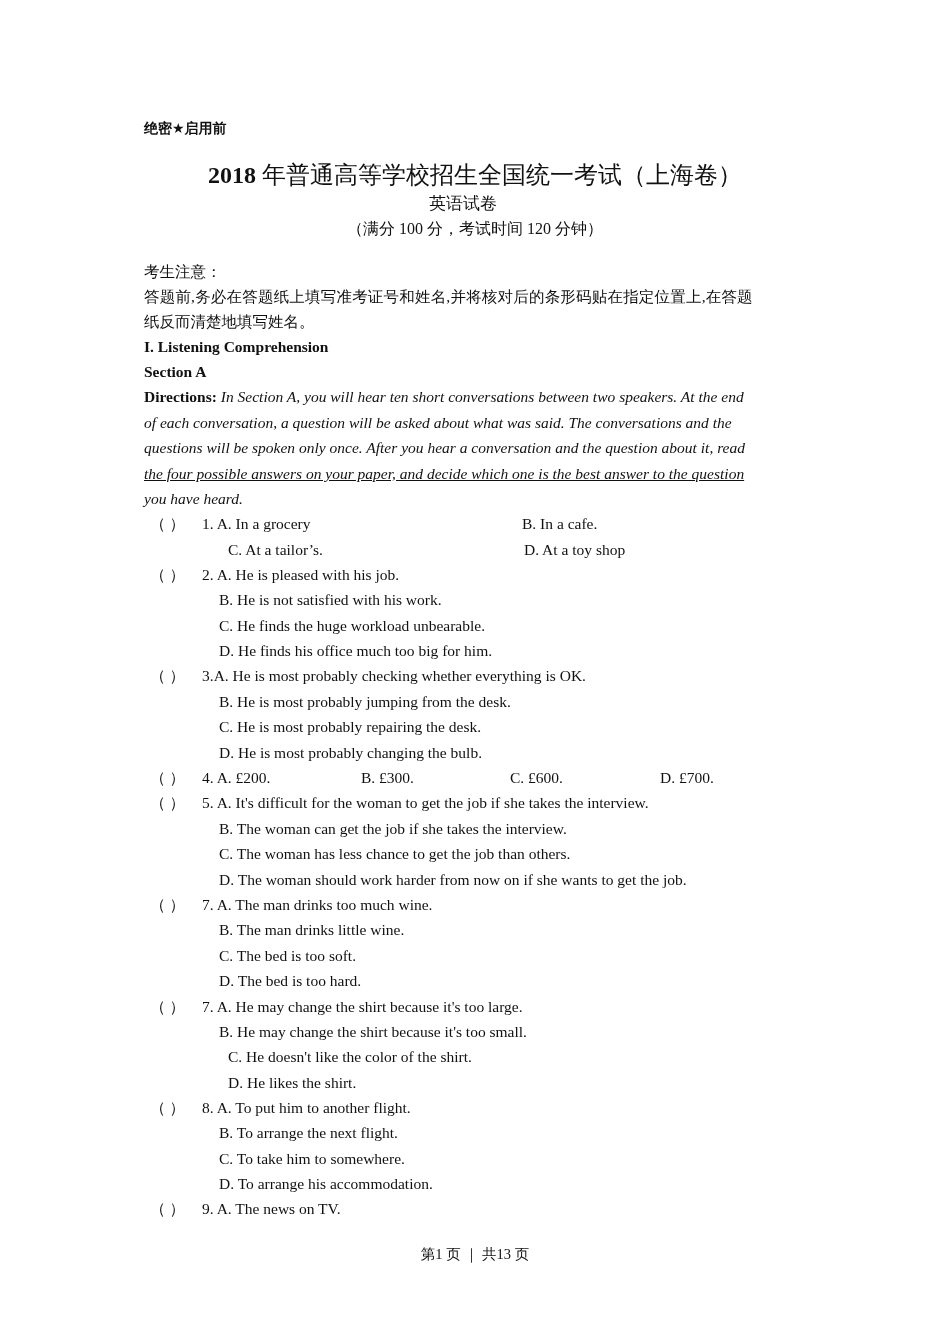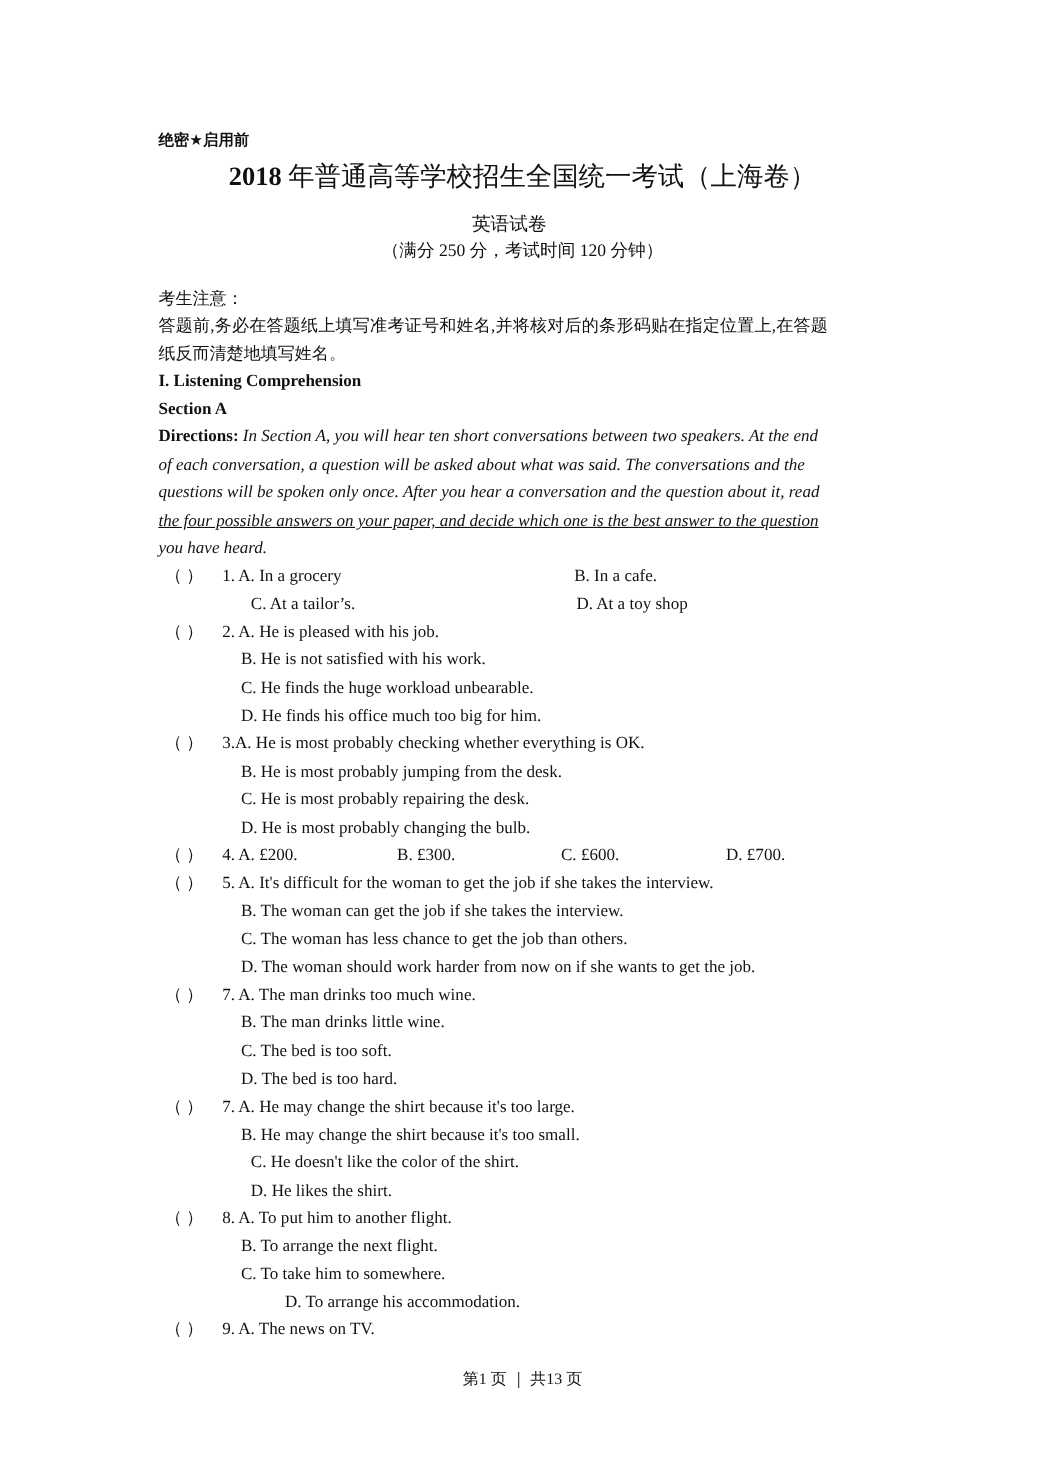--- a/index.html
+++ b/index.html
@@ -1,21 +1,21 @@
 <!DOCTYPE html>
 <html><head>
 <meta charset="utf-8">
 <style>
   html, body { margin: 0; padding: 0; background: #ffffff; }
   body { width: 950px; height: 1344px; position: relative; overflow: hidden;
          font-family: "Liberation Serif", "DejaVu Serif", serif; color: #111; }
   .page { position: absolute; left: 0; top: 0; width: 950px; height: 1344px; }
   .abs { position: absolute; white-space: nowrap; font-size: 15.5px; line-height: 20px; }
   .secret { left: 144px; top: 118px; font-family: "DejaVu Sans", sans-serif; font-weight: bold; font-size: 14px; }
-  .title { left: 0; width: 950px; text-align: center; top: 146px; font-size: 24px; line-height: 30px; }
+  .title { left: 0; width: 950px; text-align: center; top: 160px; font-size: 24px; line-height: 30px; }
   .title b { font-weight: bold; }
   .subtitle { left: 0; width: 926px; text-align: center; top: 194px; font-size: 17px; }
   .score { left: 0; width: 950px; text-align: center; top: 219px; font-size: 16px; }
   .note-label { left: 144px; top: 262px; }
   .note-l1 { left: 144px; top: 287px; letter-spacing: 0.2px; }
   .note-l2 { left: 144px; top: 312px; }
   .part { left: 144px; top: 337px; font-weight: bold; }
   .section { left: 144px; top: 362px; font-weight: bold; }
   .dir { left: 144px; width: 660px; font-style: italic; }
   .dir b { font-style: normal; font-weight: bold; }
@@ -23,21 +23,21 @@
 </style>
 </head>
 <body>
 
 <div class="page">
 
   <div class="abs secret">绝密★启用前</div>
 
   <div class="abs title"><b>2018</b><span> 年普通高等学校招生全国统一考试（上海卷）</span></div>
   <div class="abs subtitle">英语试卷</div>
-  <div class="abs score">（满分 250 分，考试时间 120 分钟）</div>
+  <div class="abs score">（满分 100 分，考试时间 120 分钟）</div>
 
   <div class="abs note-label">考生注意：</div>
   <div class="abs note-l1">答题前,务必在答题纸上填写准考证号和姓名,并将核对后的条形码贴在指定位置上,在答题</div>
   <div class="abs note-l2">纸反而清楚地填写姓名。</div>
 
   <div class="abs part">I. Listening Comprehension</div>
   <div class="abs section">Section A</div>
 
   <div class="abs dir" style="top:387px;"><b>Directions:</b><span> In Section A, you will hear ten short conversations between two speakers. At the end</span></div>
   <div class="abs dir" style="top:413px;">of each conversation, a question will be asked about what was said. The conversations and the</div>
@@ -84,20 +84,20 @@
   <div class="abs paren" style="top:997px;">（      ）</div>
   <div class="abs" style="left:202px;top:997px;">7. A. He may change the shirt because it's too large.</div>
   <div class="abs" style="left:219px;top:1022px;">B. He may change the shirt because it's too small.</div>
   <div class="abs" style="left:228px;top:1047px;">C. He doesn't like the color of the shirt.</div>
   <div class="abs" style="left:228px;top:1073px;">D. He likes the shirt.</div>
 
   <div class="abs paren" style="top:1098px;">（      ）</div>
   <div class="abs" style="left:202px;top:1098px;">8. A. To put him to another flight.</div>
   <div class="abs" style="left:219px;top:1123px;">B. To arrange the next flight.</div>
   <div class="abs" style="left:219px;top:1149px;">C. To take him to somewhere.</div>
-  <div class="abs" style="left:219px;top:1174px;margin-left:40px;">D. To arrange his accommodation.</div>
+  <div class="abs" style="left:219px;top:1174px;">D. To arrange his accommodation.</div>
 
   <div class="abs paren" style="top:1199px;">（      ）</div>
   <div class="abs" style="left:202px;top:1199px;">9. A. The news on TV.</div>
 
   <div class="abs" style="left:0;width:950px;text-align:center;top:1244px;font-size:14.5px;">第1 页 ｜ 共13 页</div>
 
 </div>
 
 </body></html>

